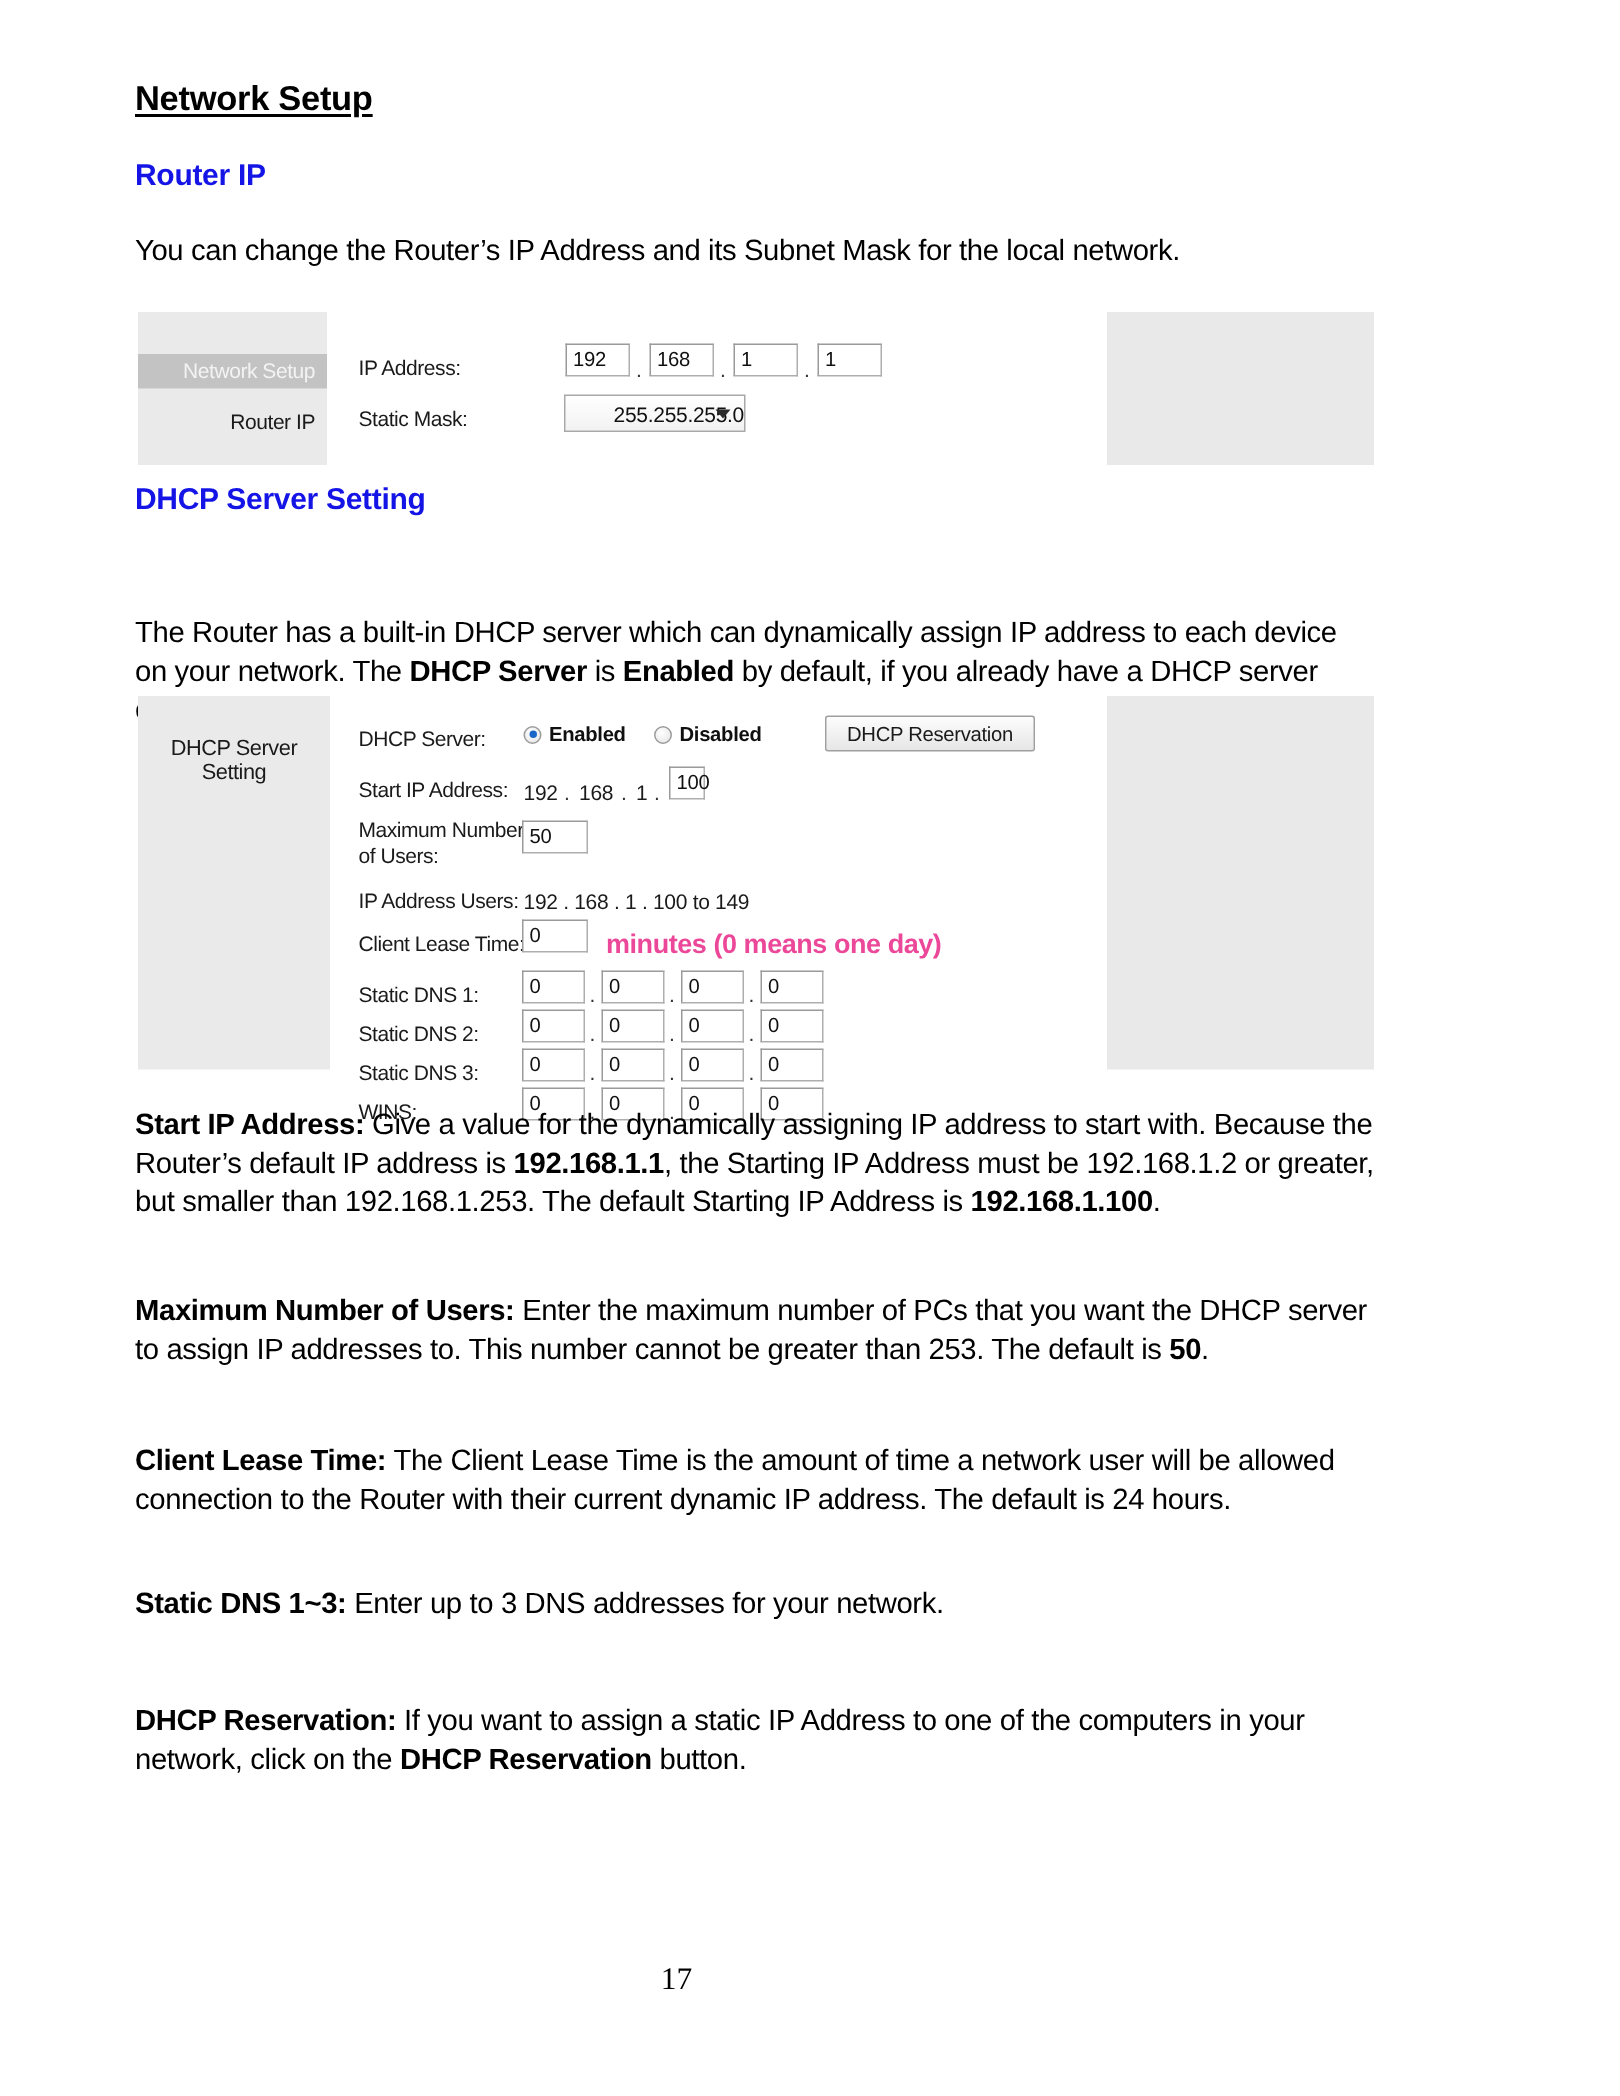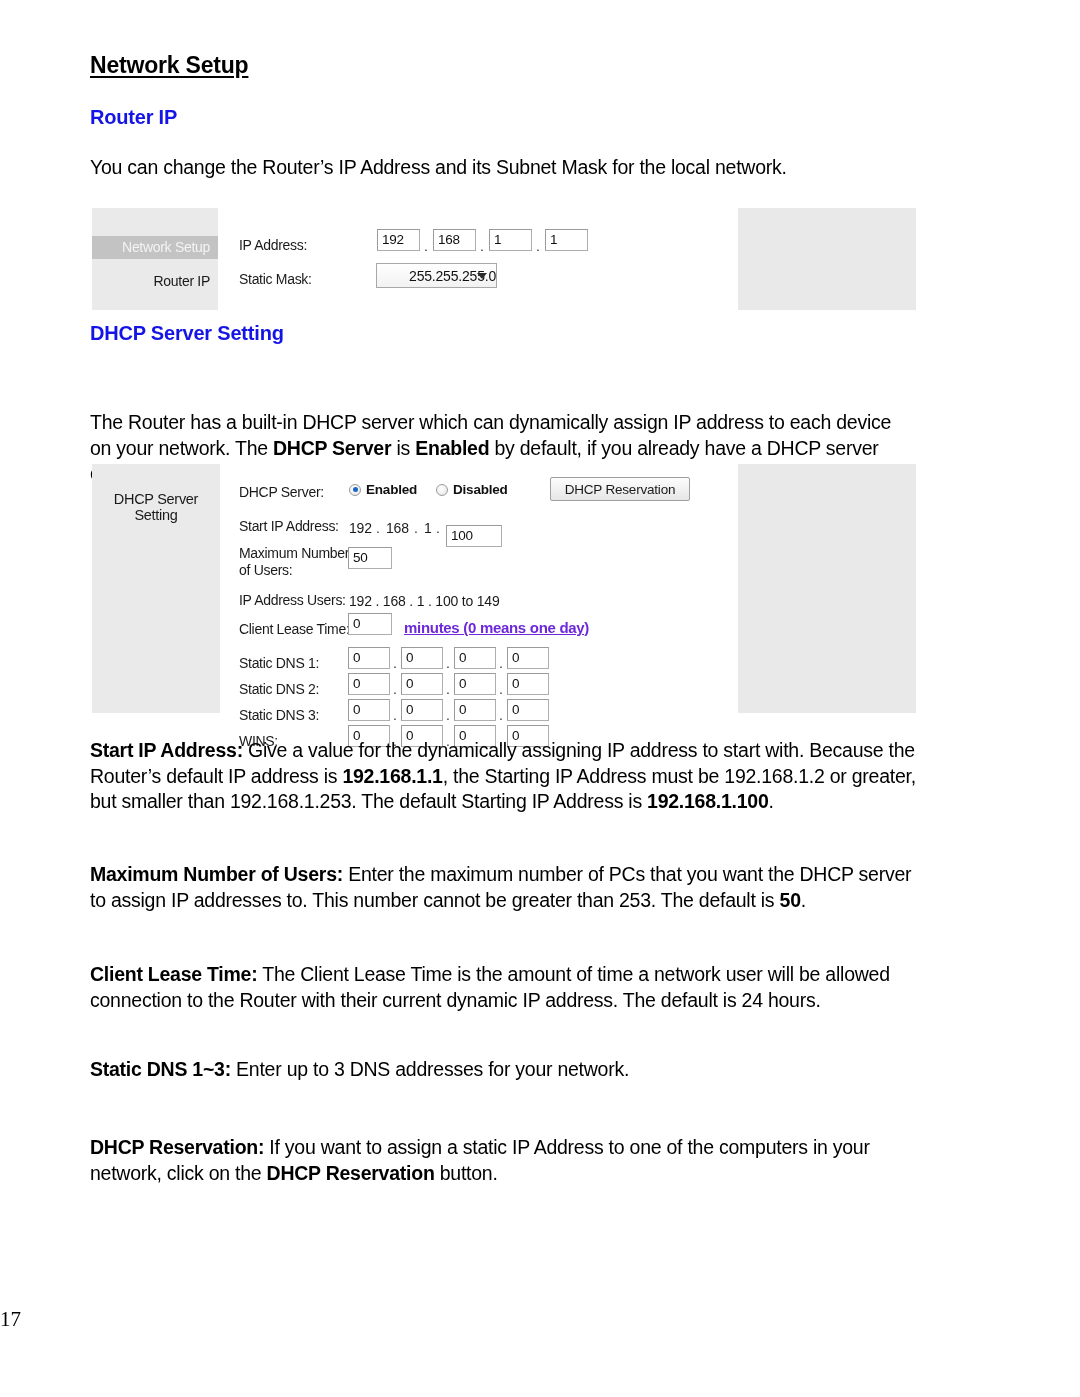--- a/index.html
+++ b/index.html
@@ -63,21 +63,21 @@
   .p-max     { top: 862px; width: 824px; }
   .p-lease   { top: 962px; width: 838px; }
   .p-dns     { top: 1057px; }
   .p-reserve { top: 1135px; width: 820px; }
 
   .page-num {
     position: absolute;
     left: 0;
     top: 1307px;
     width: 902px;
-    text-align: left;
+    text-align: center;
     font-family: "Liberation Serif", serif;
     font-size: 21px;
   }
 
   
   .shot {
     position: absolute;
     background: #ffffff;
   }
   .shot-router { left: 92px; top: 208px;  width: 824px; height: 102px; }
@@ -238,26 +238,25 @@
     border-radius: 2px;
     font-size: 13.5px;
     letter-spacing: -0.2px;
     color: #1a1a1a;
     text-align: center;
     padding-top: 4px;
   }
 
   .hint {
     position: absolute;
-    font-size: 15px;
+    font-size: 18px;
     font-weight: bold;
     letter-spacing: -0.3px;
-    color: #6d28d9;
+    color: #ec4899;
     white-space: nowrap;
-    text-decoration: underline;
   }
 </style>
 </head>
 <body>
 
 <div class="page">
 
   <div class="doc-title">Network Setup</div>
 
   <div class="sec-head router-ip">Router IP</div>
@@ -316,21 +315,21 @@
       </div>
       <div class="btn" style="left:330px; top:13px; width:140px; height:24px;">DHCP Reservation</div>
 
       <div class="fld-label" style="left:19px; top:54px;">Start IP Address:</div>
       <div class="plaintxt" style="left:129px; top:56px;">192</div>
       <div class="dot" style="left:156px; top:56px;">.</div>
       <div class="plaintxt" style="left:166px; top:56px;">168</div>
       <div class="dot" style="left:194px; top:56px;">.</div>
       <div class="plaintxt" style="left:204px; top:56px;">1</div>
       <div class="dot" style="left:216px; top:56px;">.</div>
-      <div class="txtbox" style="left:226px; top:61px; width:56px; height:22px;">100</div>
+      <div class="txtbox" style="left:226px; top:47px; width:24px; height:22px;">100</div>
 
       <div class="fld-label" style="left:19px; top:81px;">Maximum Number</div>
       <div class="fld-label" style="left:19px; top:98px;">of Users:</div>
       <div class="txtbox" style="left:128px; top:83px; width:44px; height:22px;">50</div>
 
       <div class="fld-label" style="left:19px; top:128px;">IP Address Users:</div>
       <div class="plaintxt" style="left:129px; top:129px;">192 . 168 . 1 . 100 to 149</div>
 
       <div class="fld-label" style="left:19px; top:157px;">Client Lease Time:</div>
       <div class="txtbox" style="left:128px; top:149px; width:44px; height:22px;">0</div>

